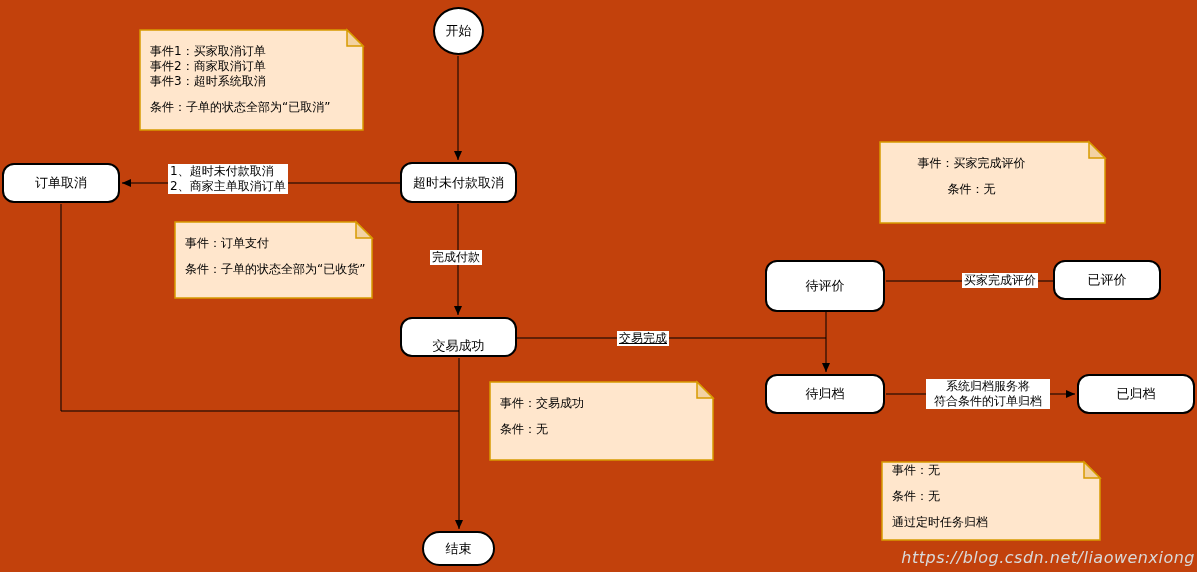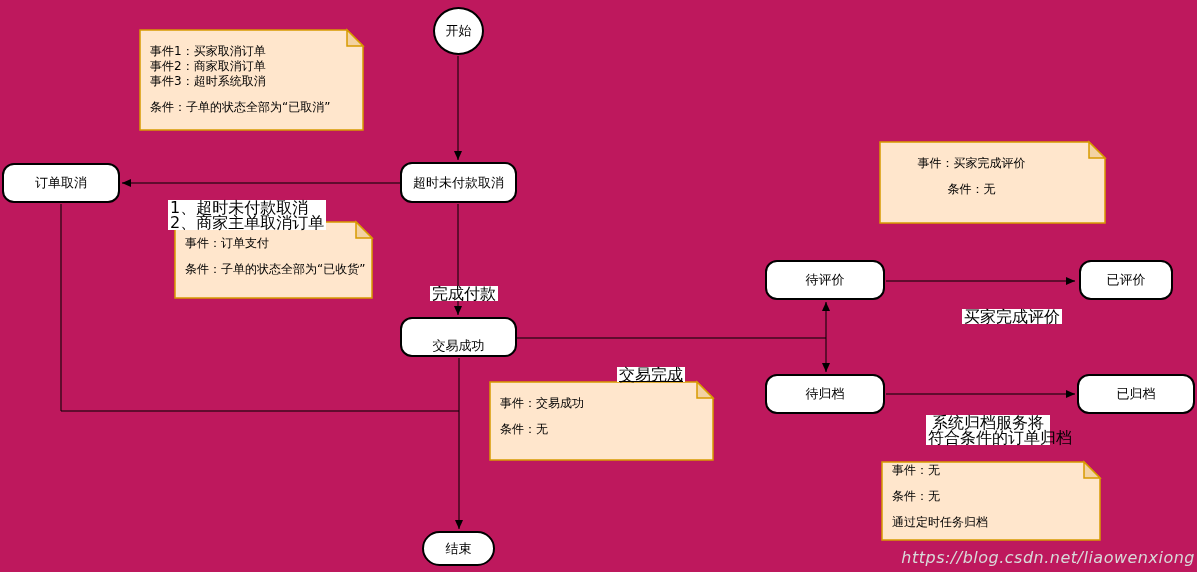--- a/index.html
+++ b/index.html
@@ -1,19 +1,19 @@
 <!DOCTYPE html>
 <html><head>
 <meta charset="utf-8">
 <style>
   html,body{margin:0;padding:0;background:#fff;}
   #canvas{
     position:relative;
     width:1197px;height:572px;
-    background:#be185d;
+    background:#c2410c;
     font-family:"DejaVu Sans","Liberation Sans",sans-serif;
     overflow:hidden;
   }
   #wires{position:absolute;left:0;top:0;width:1197px;height:572px;}
 
   
   .state{
     position:absolute;
     box-sizing:border-box;
     background:#ffffff;
@@ -34,24 +34,23 @@
     font-size:12px;color:#000;
   }
   .note-text.tight{padding-top:1px;}
   .note-line{min-height:15px;line-height:15px;white-space:nowrap;}
   .note-line:empty{min-height:11px;}
 
   
   .edge-label{
     position:absolute;
     background:#ffffff;
-    font-size:16px;line-height:15px;color:#000;
+    font-size:12px;line-height:15px;color:#000;
     padding:0 2px;
     white-space:nowrap;
-    margin-top:36px;
   }
   .edge-label.center{text-align:center;}
 
   .watermark{
     position:absolute;
     right:2px;bottom:5px;
     font-size:16px;
     color:#d9d9d9;
     letter-spacing:.5px;
     font-style:italic;
@@ -110,25 +109,25 @@
   </div>
 
   <div class="state" style="left:2px;top:163px;width:118px;height:40px;">
     <span>订单取消</span>
   </div>
 
   <div class="state" style="left:400px;top:317px;width:117px;height:40px;align-items:flex-end;">
     <span>交易成功</span>
   </div>
 
-  <div class="state" style="left:765px;top:260px;width:120px;height:40px;justify-content:center;">
+  <div class="state" style="left:765px;top:260px;width:120px;height:52px;justify-content:center;">
     <span>待评价</span>
   </div>
 
-  <div class="state" style="left:1079px;top:260px;width:94px;height:40px;">
+  <div class="state" style="left:1053px;top:260px;width:108px;height:40px;">
     <span>已评价</span>
   </div>
 
   <div class="state" style="left:765px;top:374px;width:120px;height:40px;">
     <span>待归档</span>
   </div>
 
   <div class="state" style="left:1077px;top:374px;width:118px;height:40px;">
     <span>已归档</span>
   </div>

